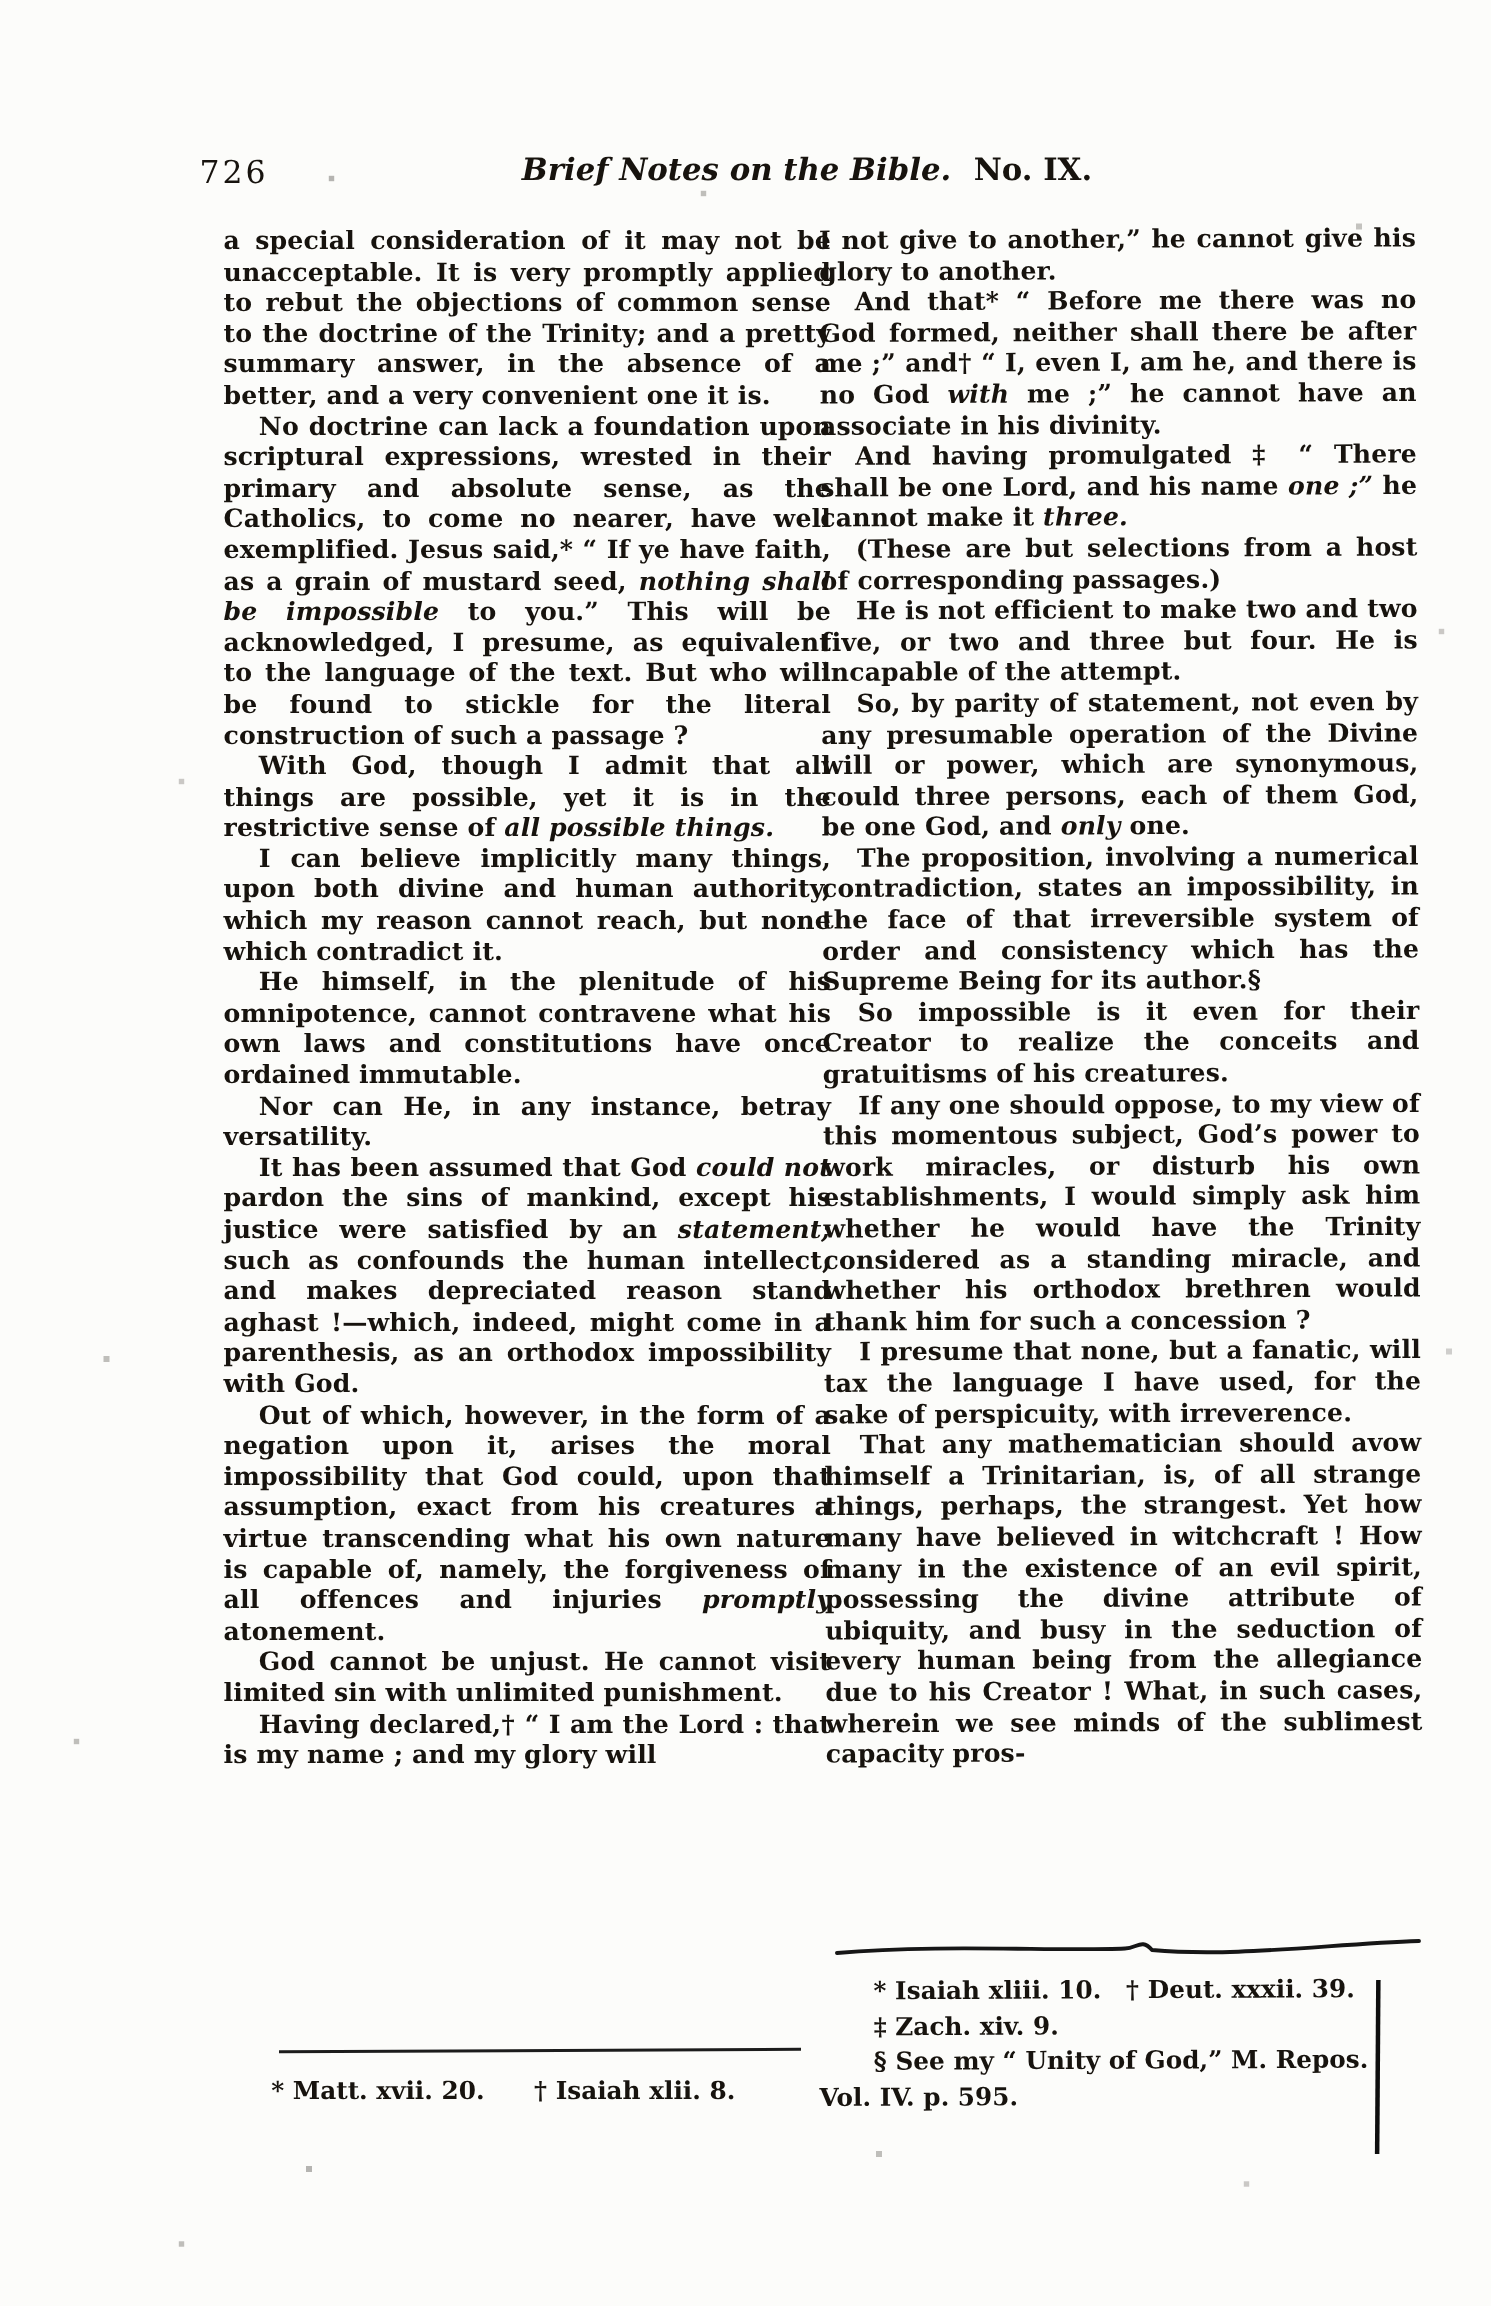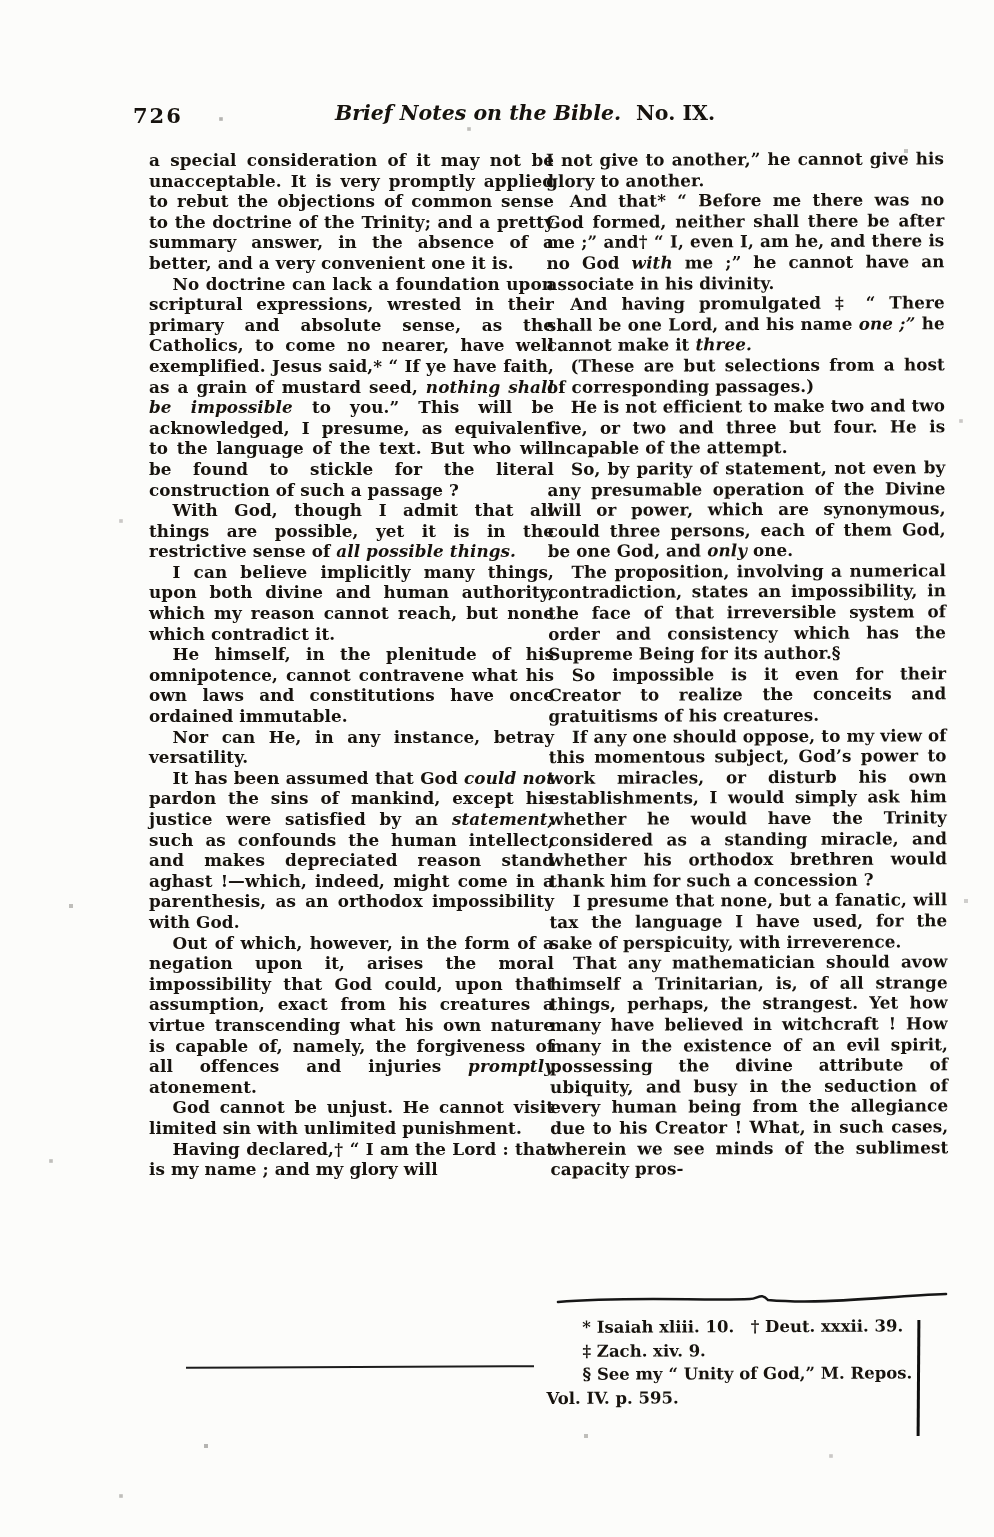--- a/index.html
+++ b/index.html
@@ -6,24 +6,24 @@
   .page{
     position:relative;
     width:994px;height:1537px;
     background:var(--paper,#fcfcfa);
     color:var(--ink,#17130e);
     font-family:"DejaVu Serif","Liberation Serif",serif;
     overflow:hidden;
   }
   .pagenum{
     position:absolute;top:103px;left:133px;
-    font-size:21px;font-weight:bold;letter-spacing:2px;
+    font-size:21px;font-weight:normal;letter-spacing:2px;
   }
   .title{
-    position:absolute;top:101px;left:120px;width:810px;
+    position:absolute;top:101px;left:133px;width:810px;
     text-align:center;font-size:20.5px;font-weight:bold;
     white-space:nowrap;
   }
   .title-main{font-style:italic;margin-right:15px;}
   .col{
     position:absolute;top:150px;
     text-align:justify;
     font-weight:bold;
     font-size:16.8px;line-height:20.6px;
     letter-spacing:0.1px;
@@ -103,20 +103,23 @@
       <p class="para"><span>I presume that none, but a fanatic, will tax the language I have used, for the sake of perspicuity, with irreverence.</span></p>
       <p class="para"><span>That any mathematician should avow himself a Trinitarian, is, of all strange things, perhaps, the strangest. Yet how many have believed in witchcraft ! How many in the existence of an evil spirit, possessing the divine attribute of ubiquity, and busy in the seduction of every human being from the allegiance due to his Creator ! What, in such cases, wherein we see minds of the sublimest capacity pros-</span></p>
     </div>
 
   <div class="rule-left"></div>
 
   <svg class="rule-right-svg" width="392" height="18" viewBox="0 0 392 18">
     <path d="M2 12 C 70 6, 150 11, 194 9 C 202 9, 205 2, 212 10 C 268 15, 330 6, 390 4" fill="none" stroke="#161616" stroke-width="2.6" stroke-linecap="round"></path>
   </svg>
 
+  <div class="fn fn-left">
+      <div class="fn-line">* Matt. xvii. 20.  † Isaiah xlii. 8.</div>
+    </div>
 
   <div class="fn fn-right">
       <div class="fn-line fn-indent">* Isaiah xliii. 10. † Deut. xxxii. 39.</div>
       <div class="fn-line fn-indent">‡ Zach. xiv. 9.</div>
       <div class="fn-line fn-indent">§ See my “ Unity of God,” M. Repos.</div>
       <div class="fn-line">Vol. IV. p. 595.</div>
     </div>
 
   <div class="scan-line"></div>
 

